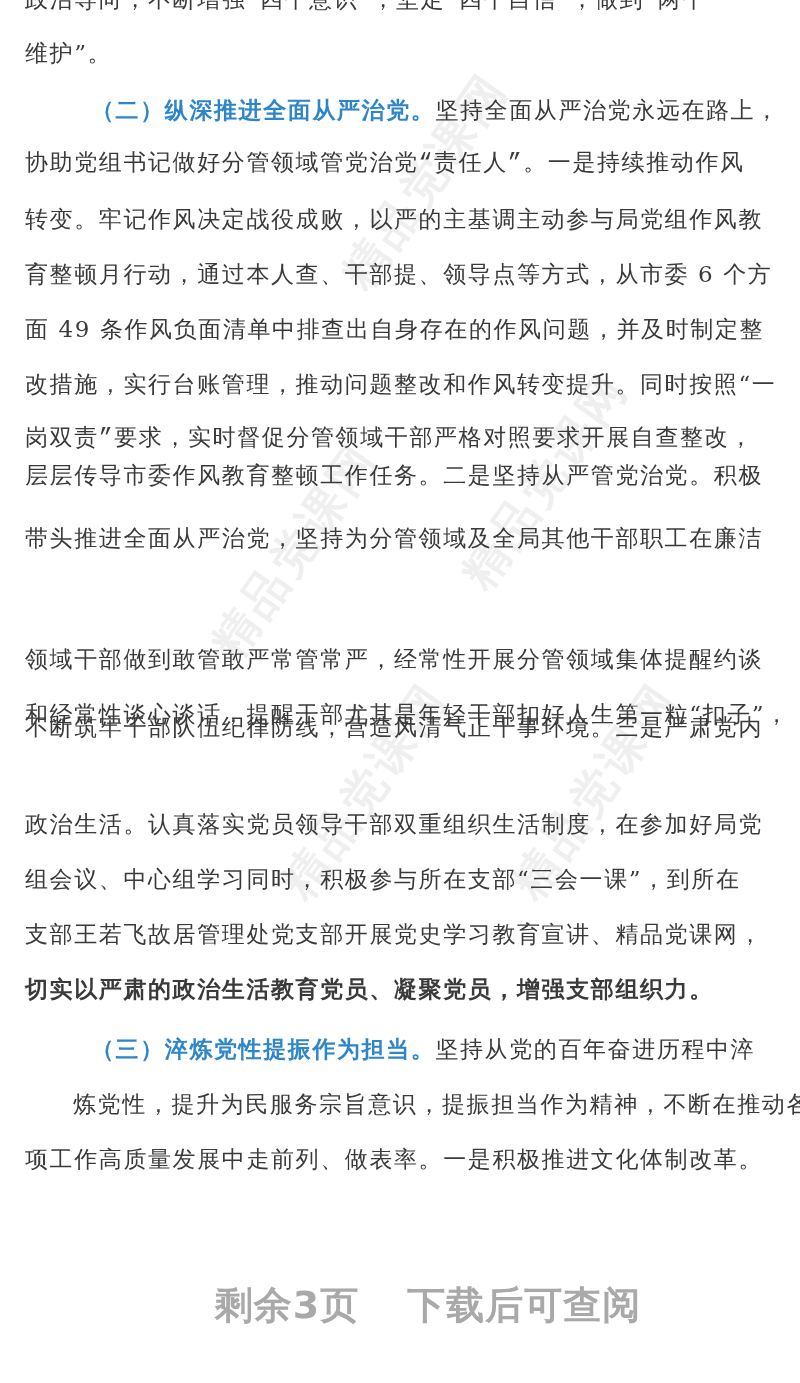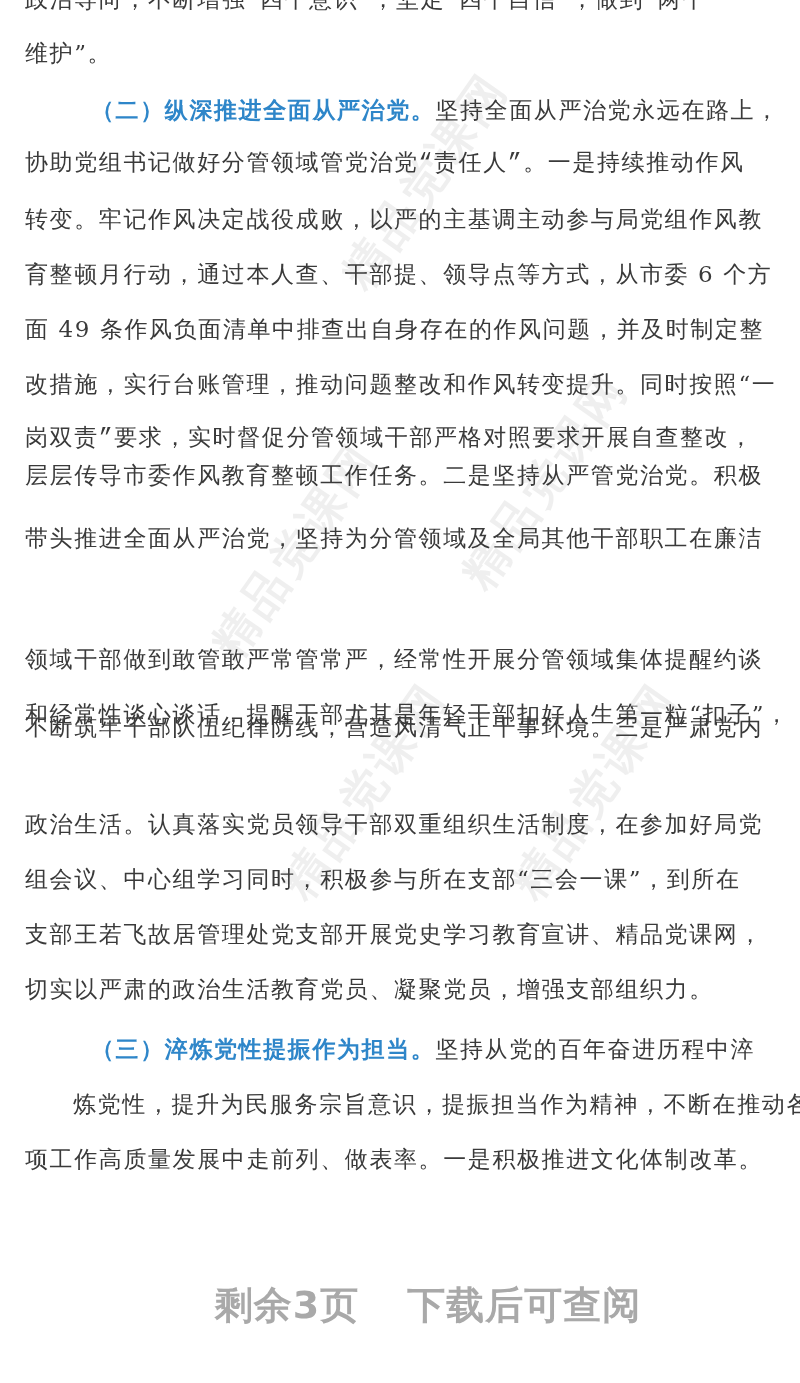--- a/index.html
+++ b/index.html
@@ -52,21 +52,21 @@
   <div class="line" style="top:369px;">改措施，实行台账管理，推动问题整改和作风转变提升。同时按照“一</div>
   <div class="line" style="top:424px;font-family:Liberation Mono, monospace;">岗双责”要求，实时督促分管领域干部严格对照要求开展自查整改，</div>
   <div class="line" style="top:460px;">层层传导市委作风教育整顿工作任务。二是坚持从严管党治党。积极</div>
   <div class="line" style="top:525px;font-family:Liberation Mono, monospace;">带头推进全面从严治党，坚持为分管领域及全局其他干部职工在廉洁</div>
   <div class="line" style="top:644px;">领域干部做到敢管敢严常管常严，经常性开展分管领域集体提醒约谈</div>
   <div class="line" style="top:699px;">和经常性谈心谈话，提醒干部尤其是年轻干部扣好人生第一粒“扣子”，</div>
   <div class="line" style="top:712px;">不断筑牢干部队伍纪律防线，营造风清气正干事环境。三是严肃党内</div>
   <div class="line" style="top:809px;">政治生活。认真落实党员领导干部双重组织生活制度，在参加好局党</div>
   <div class="line" style="top:864px;">组会议、中心组学习同时，积极参与所在支部“三会一课”，到所在</div>
   <div class="line" style="top:919px;">支部王若飞故居管理处党支部开展党史学习教育宣讲、精品党课网，</div>
-  <div class="line" style="top:974px;">切实以严肃的政治生活教育党员、凝聚党员，增强支部组织力。</div>
+  <div class="line" style="top:974px;font-weight:bold;">切实以严肃的政治生活教育党员、凝聚党员，增强支部组织力。</div>
   <div class="line" style="top:1034px; left:91px;">
     <span class="heading">（三）淬炼党性提振作为担当。</span><span>坚持从党的百年奋进历程中淬</span>
   </div>
   <div class="line" style="top:1089px;margin-left:48px;">炼党性，提升为民服务宗旨意识，提振担当作为精神，不断在推动各</div>
   <div class="line" style="top:1144px;">项工作高质量发展中走前列、做表率。一是积极推进文化体制改革。</div>
 
   <div class="more">
     <span>剩余3页</span><span class="gap"></span><span>下载后可查阅</span>
   </div>
 </div>

